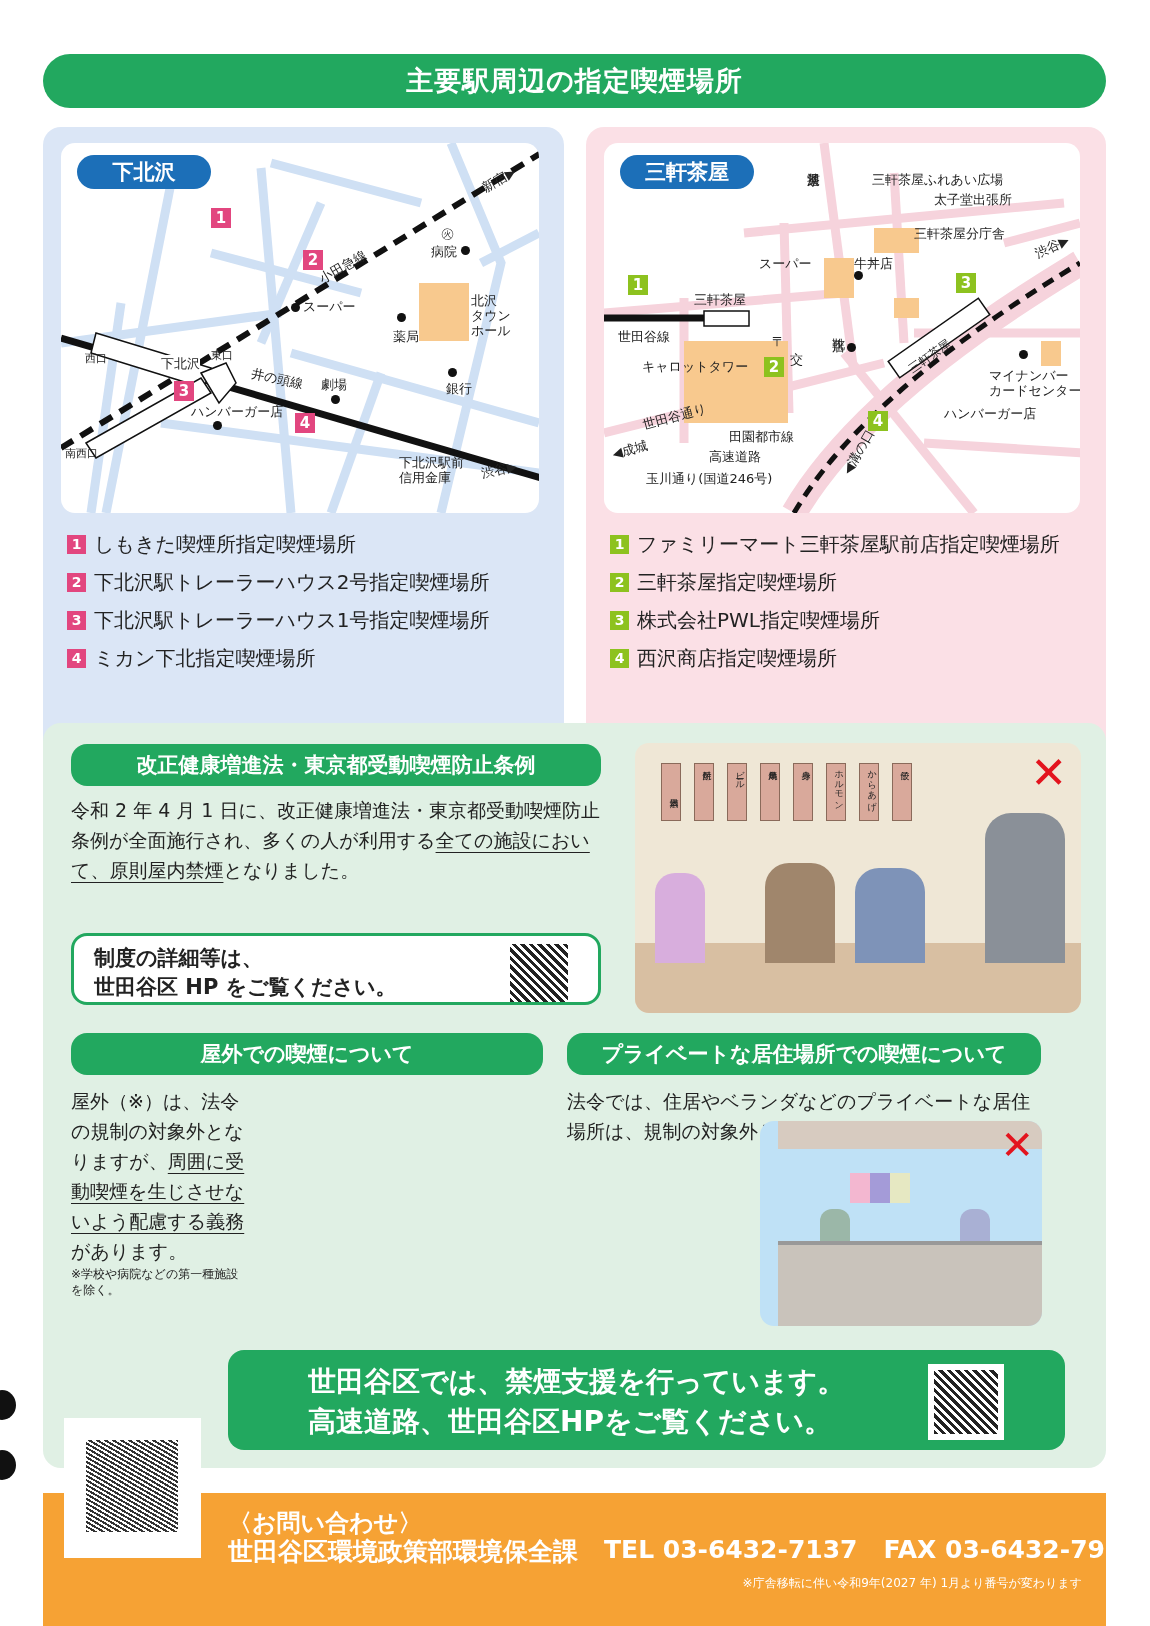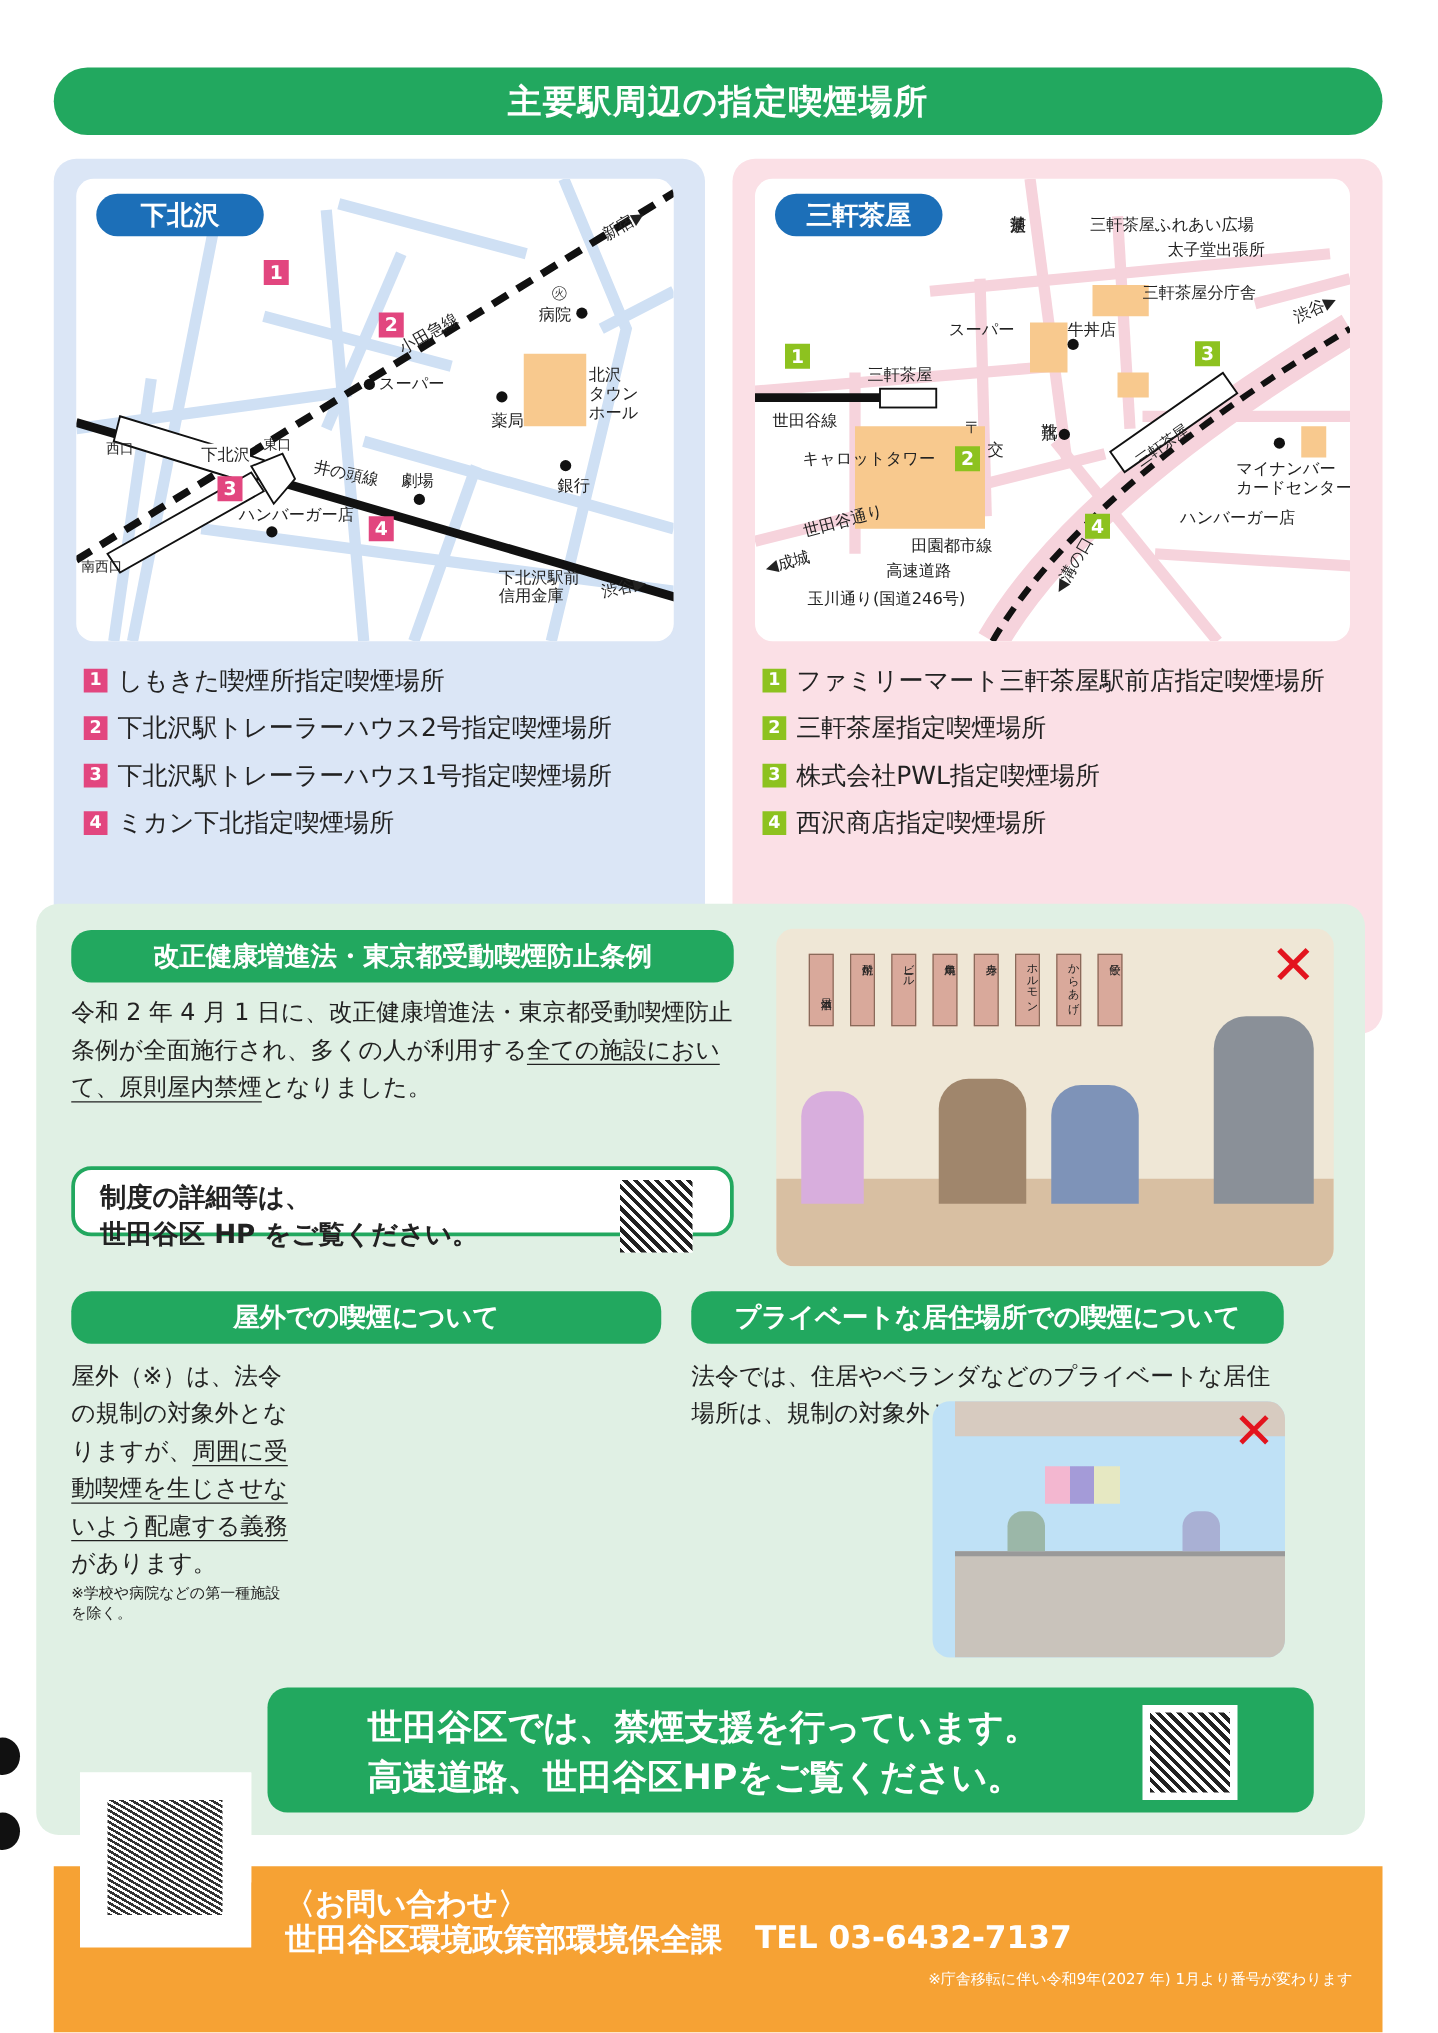--- a/index.html
+++ b/index.html
@@ -14,25 +14,25 @@
 .maplabel{position:absolute;font-size:13px;color:#222;white-space:nowrap}
 .sm{font-size:11px}
 .num{position:absolute;width:20px;height:20px;color:#fff;font-size:15px;font-weight:bold;display:flex;align-items:center;justify-content:center}
 .num-pink{background:#e2467f}
 .num-green{background:#8dc21f}
 .dot{position:absolute;width:9px;height:9px;border-radius:50%;background:#111}
 .bld{position:absolute;background:#f8c98e}
 .list{position:absolute;left:24px;top:398px}
 .list-item{display:flex;align-items:center;height:38px;font-size:20px;white-space:nowrap}
 .list-item .num{position:static;margin-right:8px;width:19px;height:19px;font-size:14px}
-.lower{left:29px;top:723px;width:1063px;height:745px;background:#e0f0e4;border-radius:18px}
+.lower{left:43px;top:723px;width:1063px;height:745px;background:#e0f0e4;border-radius:18px}
 .sec-head{position:absolute;background:#22a85f;color:#fff;font-weight:bold;border-radius:16px;display:flex;align-items:center;justify-content:center;font-size:21px;height:42px}
 .body-txt{position:absolute;font-size:19px;line-height:30px;color:#222}
 .u{text-decoration:underline;text-underline-offset:5px}
-.hp-box{position:absolute;left:28px;top:210px;width:530px;height:56px;border:3px solid #22a85f;border-radius:16px;background:#fff}
+.hp-box{position:absolute;left:28px;top:210px;width:530px;height:72px;border:3px solid #22a85f;border-radius:16px;background:#fff}
 .qr{position:absolute;background:repeating-linear-gradient(45deg,#222 0 3px,#fff 3px 6px),#fff}
 .illus{position:absolute;border-radius:14px;overflow:hidden}
 .banner{position:absolute;left:185px;top:627px;width:837px;height:100px;background:#22a85f;border-radius:16px}
 .footer{left:43px;top:1493px;width:1063px;height:133px;background:#f6a234}
 </style>
 </head>
 <body>
 
 <div class="abs title-bar">主要駅周辺の指定喫煙場所</div>
 
@@ -255,20 +255,21 @@
       <div class="qr" style="left:6px;top:6px;width:64px;height:64px"></div>
     </div>
   </div>
 </div>
 
 <div class="abs footer">
   <div style="position:absolute;left:185px;top:14px;color:#fff;font-size:24px;font-weight:bold">〈お問い合わせ〉</div>
   <div style="position:absolute;left:185px;top:42px;color:#fff;font-size:25px;font-weight:bold;white-space:nowrap;display:flex;gap:26px">
     <span>世田谷区環境政策部環境保全課</span>
     <span>TEL 03-6432-7137</span>
+    <span>FAX 03-6432-7981</span>
   </div>
   <div style="position:absolute;right:24px;top:82px;color:#fff;font-size:12px">※庁舎移転に伴い令和9年(2027 年) 1月より番号が変わります</div>
 </div>
 
 <div class="abs" style="left:64px;top:1418px;width:137px;height:88px;background:#fff"></div>
 <div class="abs" style="left:64px;top:1418px;width:137px;height:140px;background:#fff">
   <div class="qr" style="left:22px;top:22px;width:92px;height:92px;background:repeating-linear-gradient(30deg,#333 0 2px,#fff 2px 4px),#fff"></div>
 </div>
 <div class="abs" style="left:-12px;top:1390px;width:28px;height:30px;background:#111;border-radius:50%"></div>
 <div class="abs" style="left:-12px;top:1450px;width:28px;height:30px;background:#111;border-radius:50%"></div>

